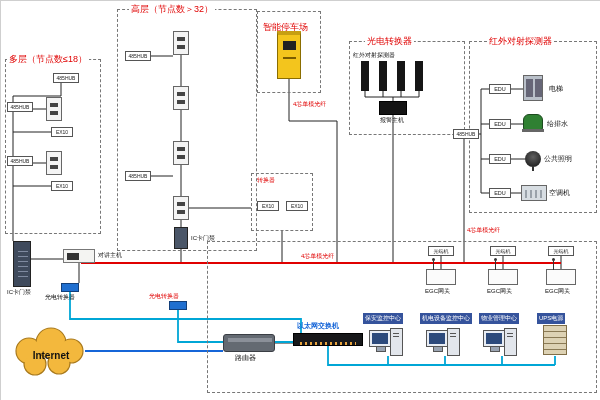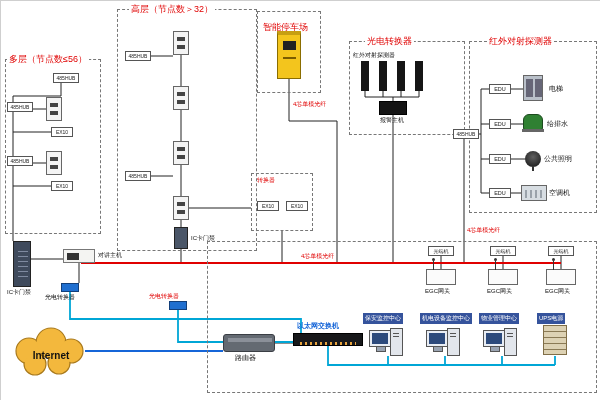--- a/index.html
+++ b/index.html
@@ -109,21 +109,21 @@
   </svg>
 
   <div class="region" style="left:4px;top:58px;width:96px;height:175px"></div>
   <div class="region" style="left:116px;top:8px;width:140px;height:242px"></div>
   <div class="region" style="left:256px;top:10px;width:64px;height:82px"></div>
   <div class="region" style="left:348px;top:40px;width:116px;height:94px"></div>
   <div class="region" style="left:468px;top:40px;width:128px;height:172px"></div>
   <div class="region" style="left:250px;top:172px;width:62px;height:58px"></div>
   <div class="region" style="left:206px;top:240px;width:390px;height:152px"></div>
 
-  <div class="rtitle" style="left:6px;top:53px">多层（节点数≤56）</div>
+  <div class="rtitle" style="left:6px;top:53px">多层（节点数≤18）</div>
   <div class="rtitle" style="left:128px;top:3px">高层（节点数＞32）</div>
   <div class="rtitle" style="left:260px;top:21px">智能停车场</div>
   <div class="rtitle" style="left:364px;top:35px">光电转换器</div>
   <div class="rtitle" style="left:486px;top:35px">红外对射探测器</div>
   <div class="lbl red" style="left:256px;top:176px">转换器</div>
 
   <div class="d hub" style="left:52px;top:72px">485HUB</div>
   <div class="d hub" style="left:6px;top:101px">485HUB</div>
   <div class="d hub" style="left:6px;top:155px">485HUB</div>
   <div class="d ctrl" style="left:45px;top:96px"></div>

